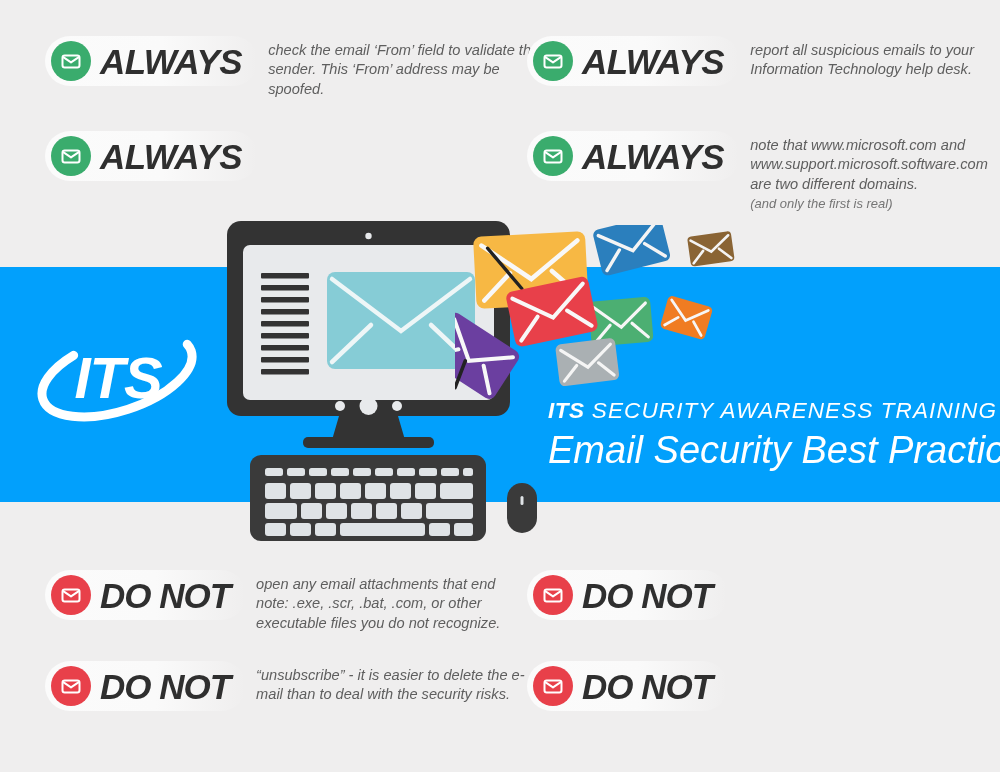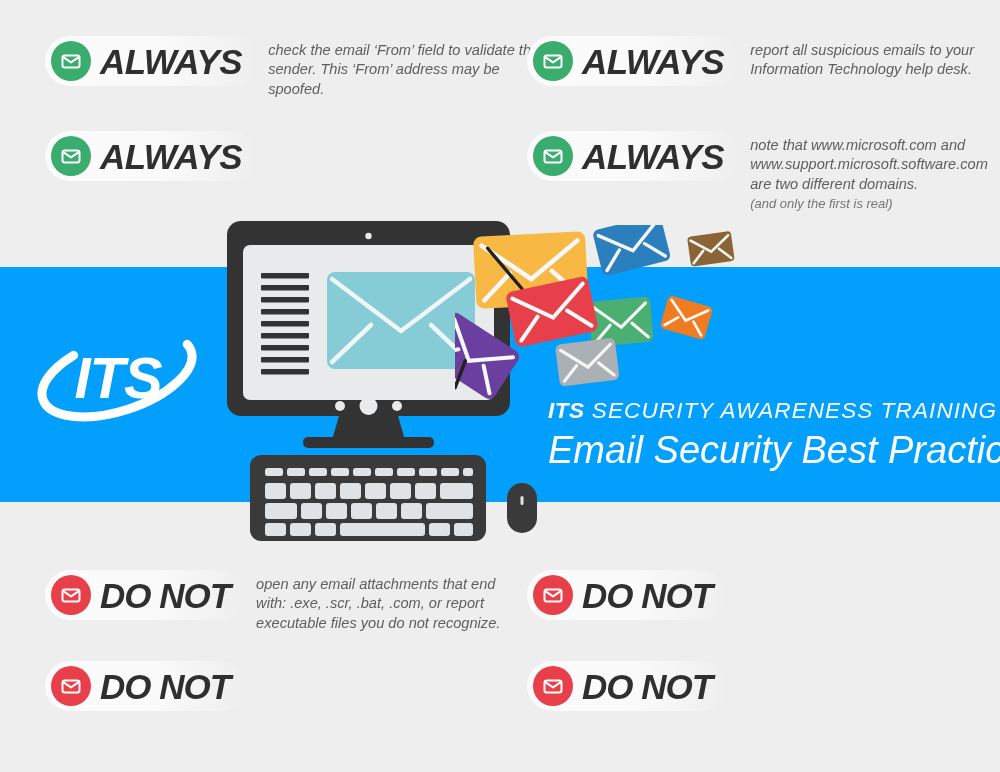--- a/index.html
+++ b/index.html
@@ -353,21 +353,21 @@
   <div class="tip tip-d1">
     <div class="tip-pill">
       <span class="badge red">
         <svg width="24" height="24" viewBox="0 0 24 24">
             <rect x="3.5" y="6.5" width="17" height="12" rx="2.2" fill="none" stroke="#ffffff" stroke-width="2"></rect>
             <path d="M4.6 8.4 L12 13.4 L19.4 8.4" fill="none" stroke="#ffffff" stroke-width="2" stroke-linecap="round" stroke-linejoin="round"></path>
           </svg>
       </span>
       <span class="pill-label">DO NOT</span>
     </div>
-    <div class="tip-body">open any email attachments that end with: .exe, .scr, .bat, .com, or report executable files you do not recognize.</div>
+    <div class="tip-body">open any email attachments that end note: .exe, .scr, .bat, .com, or other executable files you do not recognize.</div>
   </div>
 
   <div class="tip tip-d2">
     <div class="tip-pill">
       <span class="badge red">
         <svg width="24" height="24" viewBox="0 0 24 24">
             <rect x="3.5" y="6.5" width="17" height="12" rx="2.2" fill="none" stroke="#ffffff" stroke-width="2"></rect>
             <path d="M4.6 8.4 L12 13.4 L19.4 8.4" fill="none" stroke="#ffffff" stroke-width="2" stroke-linecap="round" stroke-linejoin="round"></path>
           </svg>
       </span>
@@ -378,20 +378,21 @@
   <div class="tip tip-d3">
     <div class="tip-pill">
       <span class="badge red">
         <svg width="24" height="24" viewBox="0 0 24 24">
             <rect x="3.5" y="6.5" width="17" height="12" rx="2.2" fill="none" stroke="#ffffff" stroke-width="2"></rect>
             <path d="M4.6 8.4 L12 13.4 L19.4 8.4" fill="none" stroke="#ffffff" stroke-width="2" stroke-linecap="round" stroke-linejoin="round"></path>
           </svg>
       </span>
       <span class="pill-label">DO NOT</span>
     </div>
+    <div class="tip-body">“unsubscribe” - it is easier to delete the e-mail than to deal with the security risks.</div>
   </div>
 
   <div class="tip tip-d4">
     <div class="tip-pill">
       <span class="badge red">
         <svg width="24" height="24" viewBox="0 0 24 24">
             <rect x="3.5" y="6.5" width="17" height="12" rx="2.2" fill="none" stroke="#ffffff" stroke-width="2"></rect>
             <path d="M4.6 8.4 L12 13.4 L19.4 8.4" fill="none" stroke="#ffffff" stroke-width="2" stroke-linecap="round" stroke-linejoin="round"></path>
           </svg>
       </span>

